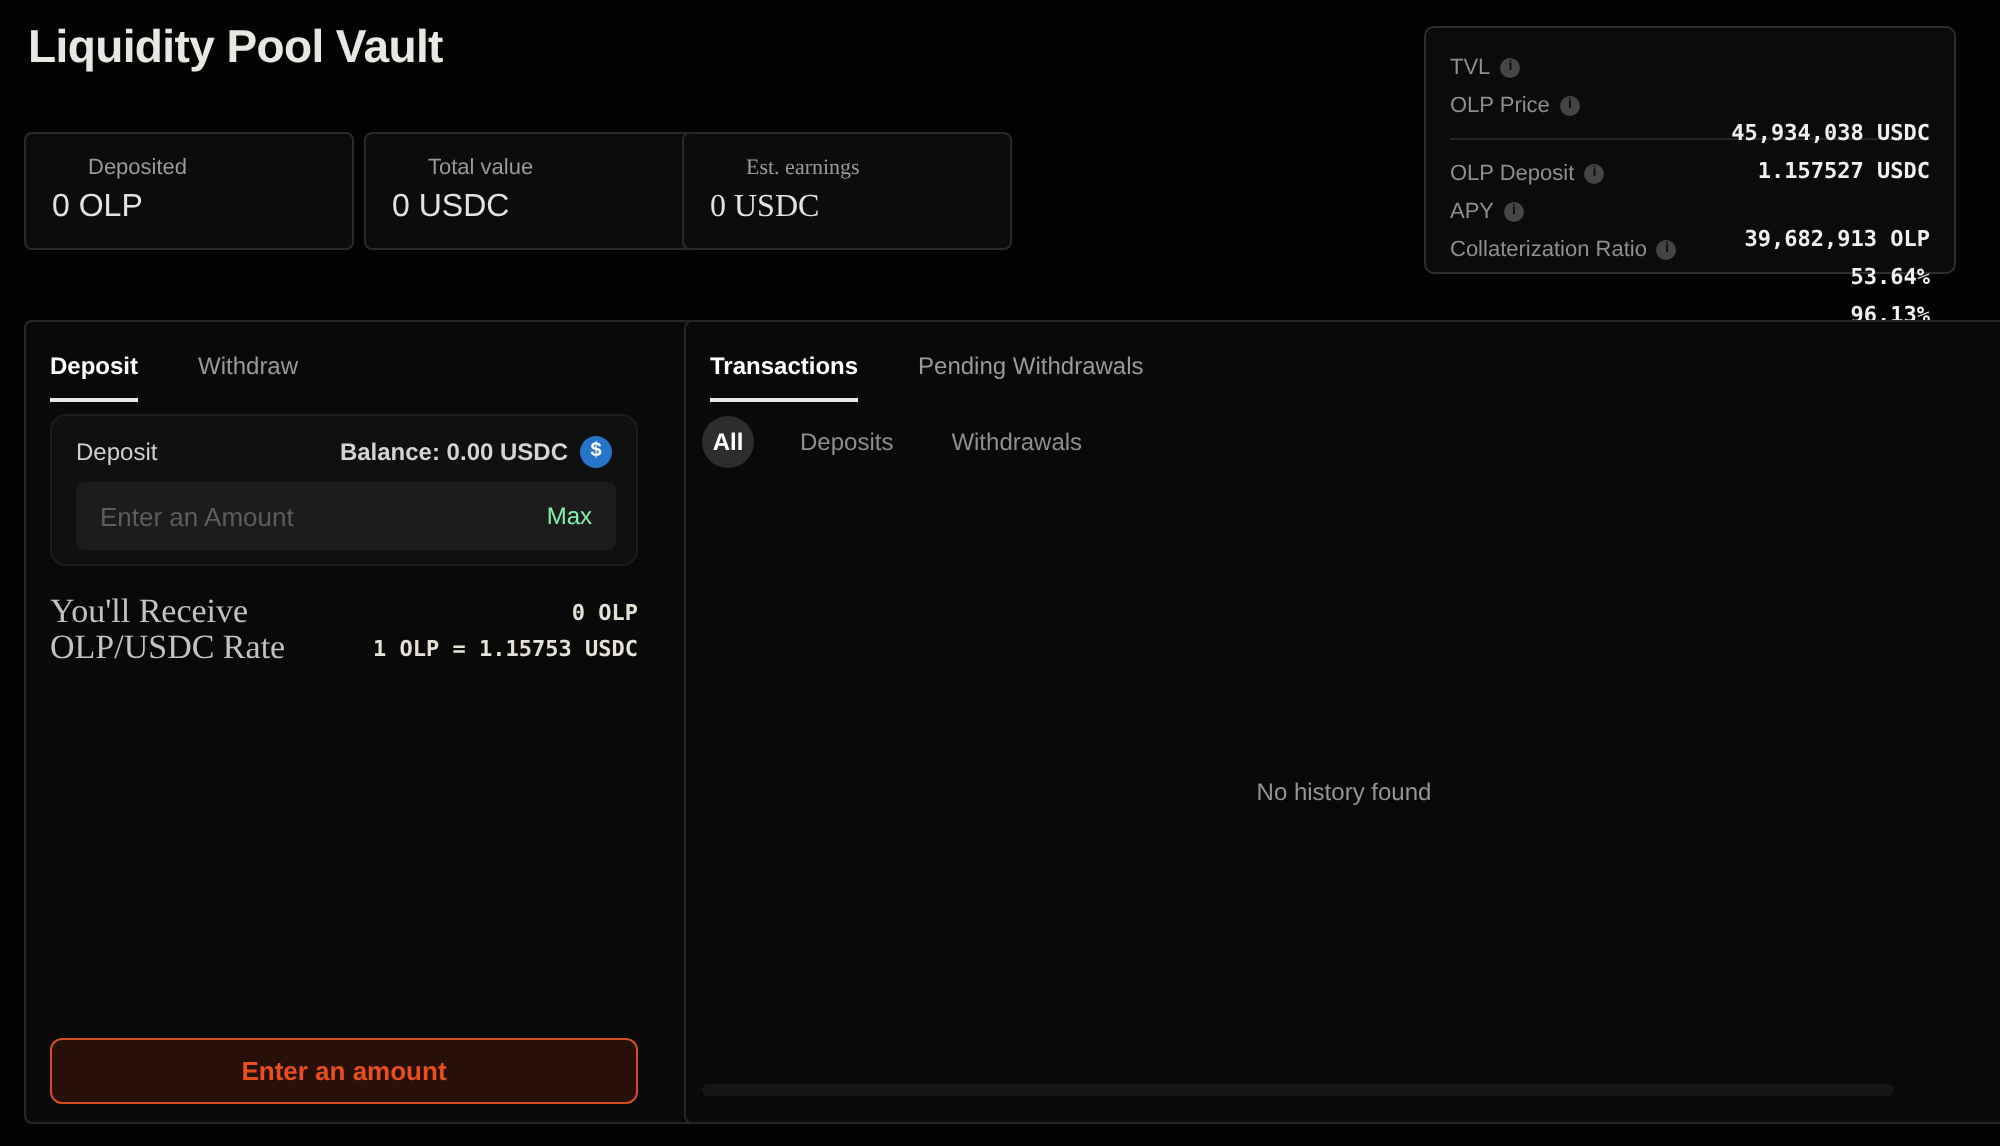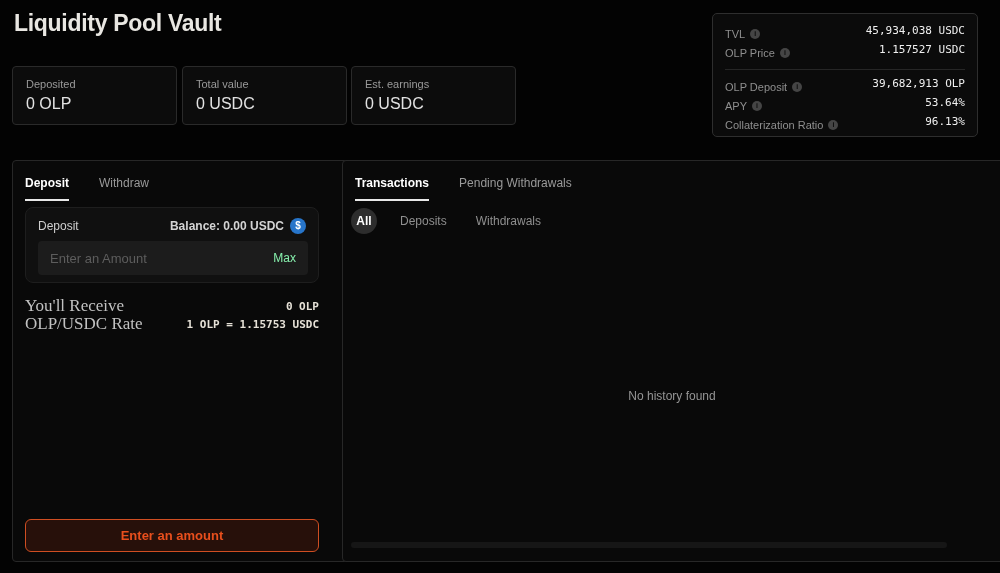--- a/index.html
+++ b/index.html
@@ -22,39 +22,39 @@
   .stats-panel {
     position:absolute; left:712px; top:13px; width:266px; height:124px;
     background:#0b0b0b; border:1px solid #2e2e2e; border-radius:5px;
     padding:10px 12px;
   }
   .stat-row {
     display:flex; justify-content:space-between; 
     height:19px;
   }
   .stat-label { font-size:11px; color:#8f8f8f; display:flex; align-items:center; gap:5px; }
-  .stat-value { font-family:"DejaVu Sans Mono", monospace; font-size:11px; font-weight:normal; color:#f0f0f0; }
+  .stat-value { font-family:"DejaVu Sans Mono", monospace; font-size:11px; font-weight:bold; color:#f0f0f0;margin-top:36px; }
   .stats-divider { border:none; border-top:1px solid #262626; margin:7px 0; }
   .info-icon {
     display:inline-block; width:10px; height:10px; border-radius:50%;
     background:#454545; position:relative; flex:none;
   }
   .info-icon::before {
     content:"i"; position:absolute; left:0; top:0; width:10px; height:10px;
     font-size:7px; line-height:10px; text-align:center; color:#0d0d0d; font-weight:bold;
   }
 
   
   .card {
     position:absolute; top:66px; width:165px; height:59px;
     background:#0c0c0c; border:1px solid #2a2a2a; border-radius:4px;
     padding:11px 13px;
   }
-  .card-1 { left:12px; } .card-2 { left:182px; } .card-3 { left:351px; }
-  .card-label { font-size:11px; color:#9a9a9a; margin-bottom:5px; }
+  .card-1 { left:12px; } .card-2 { left:182px; } .card-3 { left:341px;font-family:Liberation Serif, serif; }
+  .card-label { font-size:11px; color:#9a9a9a; margin-bottom:5px;margin-left:18px; }
   .card-value { font-size:16px; color:#e2e2e2; }
 
   
   .panel {
     position:absolute; top:160px; background:#090909;
     border:1px solid #272727; border-radius:4px;
   }
   .deposit-panel { left:12px; width:366px; height:402px; }
   .tx-panel { left:342px; width:686px; height:402px; }
 

